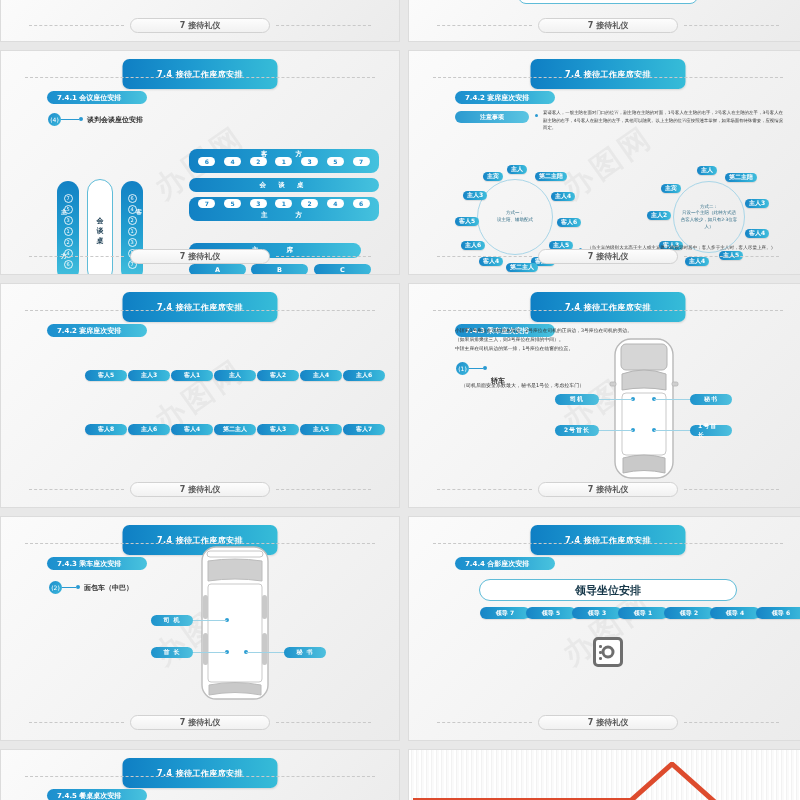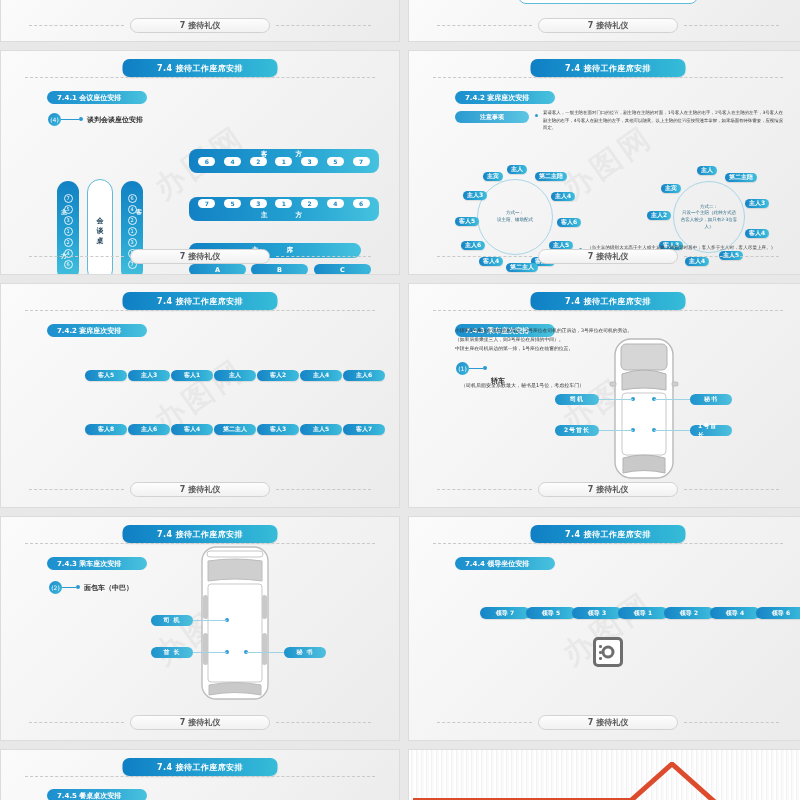--- a/index.html
+++ b/index.html
@@ -21,21 +21,21 @@
     position:relative;
     background:linear-gradient(135deg,#fbfbfb 0%,#f4f4f4 45%,#ebebeb 100%);
     border:1px solid #dcdcdc;
     overflow:hidden;
   }
 
   
   .title-pill{
     position:absolute; left:50%; transform:translateX(-50%);
     top:8px;
-    width:155px; height:18px;
+    width:155px; height:30px;
     border-radius:7px;
     background:linear-gradient(90deg,#0f7fc4 0%,#1e9ad0 45%,#36bcd8 100%);
     color:#fff; font-size:8px; font-weight:bold;
     display:flex; align-items:center; justify-content:center;
     letter-spacing:.4px;
     box-shadow:0 1px 2px rgba(0,0,0,.12);
   }
   .rule{
     position:absolute; left:24px; right:24px; top:26px;
     border-top:1px dashed #c9c9c9;
@@ -297,20 +297,23 @@
       <div class="numpill">6</div>
       <div class="numpill">4</div>
       <div class="numpill">2</div>
       <div class="numpill">1</div>
       <div class="numpill">3</div>
       <div class="numpill">5</div>
       <div class="numpill">7</div>
     </div>
     <div style="position:absolute;left:188px;top:99px;width:190px;text-align:center" class="bandlabel">客　　方</div>
 
+    <div class="band" style="left:188px;top:127px;width:190px;height:14px;justify-content:center">
+      <span class="bandlabel">会 谈 桌</span>
+    </div>
 
     <div class="band" style="left:188px;top:146px;width:190px;height:24px;justify-content:space-around;padding:0 5px;align-items:flex-start;padding-top:2px">
       <div class="numpill">7</div>
       <div class="numpill">5</div>
       <div class="numpill">3</div>
       <div class="numpill">1</div>
       <div class="numpill">2</div>
       <div class="numpill">4</div>
       <div class="numpill">6</div>
     </div>
@@ -495,22 +498,23 @@
       <div class="dash"></div>
       <div class="fbox">7  接待礼仪</div>
       <div class="dash"></div>
     </div>
   </div>
 
   <div class="slide s6">
     <div class="wm">办图网</div>
     <div class="title-pill">7.4  接待工作座席安排</div>
     <div class="rule"></div>
-    <div class="sub-pill">7.4.4  领导坐位安排</div>
-
+    <div class="sub-pill">7.4.4  合影座次安排</div>
+
+    <div class="bigbox">领导坐位安排</div>
 
     <div class="pill lpill" style="left:71px">领导 7</div>
     <div class="pill lpill" style="left:117px">领导 5</div>
     <div class="pill lpill" style="left:163px">领导 3</div>
     <div class="pill lpill" style="left:209px">领导 1</div>
     <div class="pill lpill" style="left:255px">领导 2</div>
     <div class="pill lpill" style="left:301px">领导 4</div>
     <div class="pill lpill" style="left:347px">领导 6</div>
 
     <div class="camicon">

